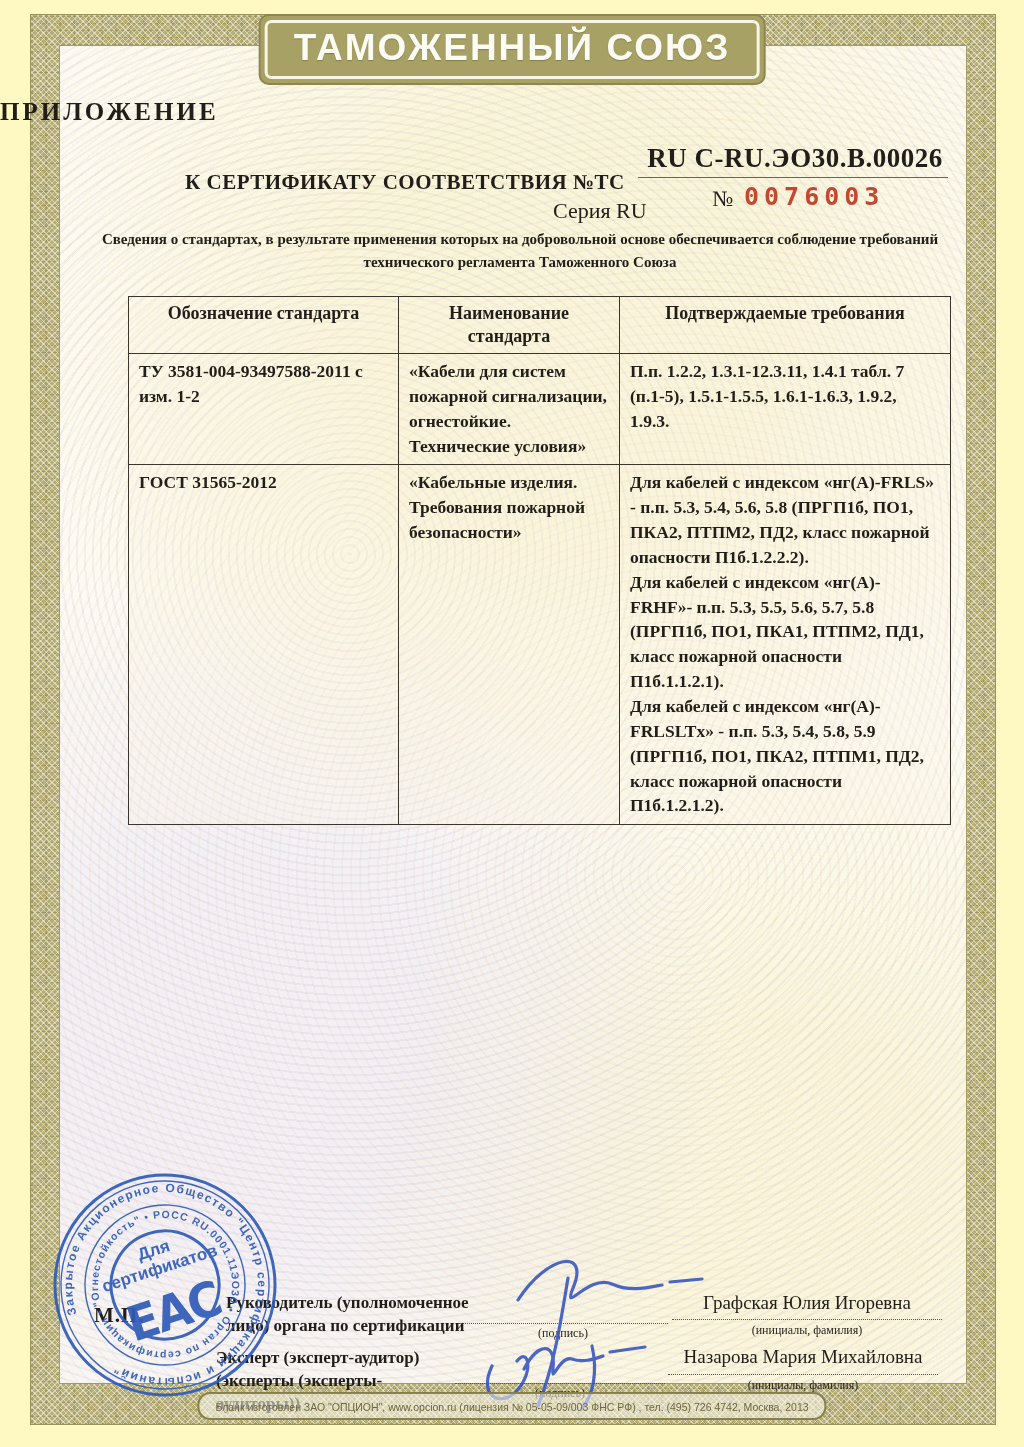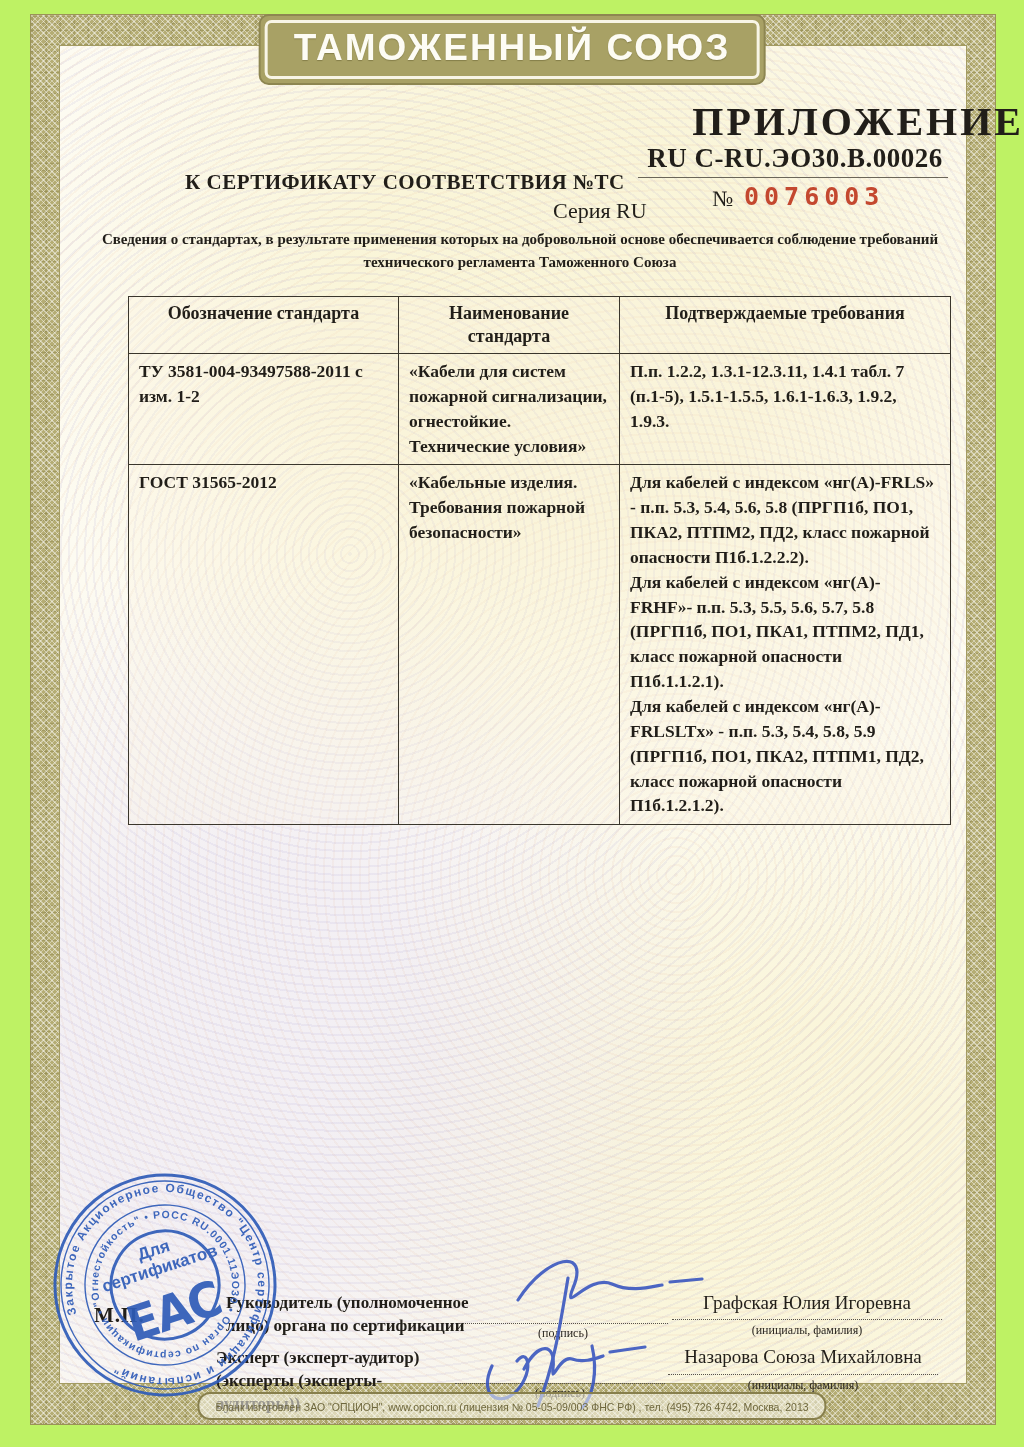--- a/index.html
+++ b/index.html
@@ -1,16 +1,16 @@
 <!DOCTYPE html>
 <html><head>
 <meta charset="utf-8">
 <style>
   html,body{margin:0;padding:0;background:#e9e7e0;}
-  .page{position:relative;width:1024px;height:1447px;background:#bef264;overflow:hidden;
+  .page{position:relative;width:1024px;height:1447px;background:#fef9c3;overflow:hidden;
         font-family:"Liberation Serif",serif;color:#211e19;}
   
   .frame{position:absolute;left:30px;top:14px;width:964px;height:1409px;
          background-color:#b5ad74;
          background-image:
            repeating-linear-gradient(45deg, rgba(255,255,255,.45) 0 1px, transparent 1px 4px),
            repeating-linear-gradient(-45deg, rgba(255,255,255,.4) 0 1px, transparent 1px 4px),
            repeating-linear-gradient(0deg, rgba(128,120,62,.35) 0 1px, transparent 1px 7px),
            repeating-linear-gradient(90deg, rgba(128,120,62,.28) 0 2px, transparent 2px 14px);
          border:1px solid #9a9259;}
@@ -23,22 +23,22 @@
            radial-gradient(circle at 20% 75%, rgba(228,222,248,.4) 0 15%, transparent 40%),
            radial-gradient(circle at 80% 85%, rgba(247,240,196,.5) 0 12%, transparent 35%);
          border:1px solid #a39b62;}
   
   .banner{position:absolute;left:50%;top:14px;transform:translateX(-50%);
           background:#a8a165;border:2px solid #8d8651;border-radius:10px;padding:4px;z-index:5;}
   .banner-inner{border:3px solid #f8f5e6;border-radius:7px;padding:4px 26px 7px 26px;}
   .banner-inner span{font-family:"Liberation Sans",sans-serif;font-weight:700;font-size:37px;
           letter-spacing:2px;color:#fdfcf4;text-shadow:0 1px 1px rgba(90,85,40,.45);white-space:nowrap;}
   
-  .title{position:absolute;left:0;width:100%;top:98px;text-align:right;
-         font-size:40px;font-weight:700;letter-spacing:3px;}
+  .title{position:absolute;left:0;width:100%;top:98px;text-align:left;
+         font-size:25px;font-weight:700;letter-spacing:3px;}
   .subtitle{position:absolute;left:185px;top:150px;font-size:21px;font-weight:700;letter-spacing:.5px;margin-top:20px;}
   .cert-number{position:absolute;left:640px;width:310px;top:143px;text-align:center;
                font-size:27px;font-weight:700;letter-spacing:.5px;white-space:nowrap;}
   .cert-underline{position:absolute;left:638px;top:177px;width:310px;border-bottom:1px solid #6b6658;}
   .series-label{position:absolute;left:553px;top:198px;font-size:22px;}
   .series-no-sign{position:absolute;left:712px;top:186px;font-size:22px;}
   .blank-number{position:absolute;left:744px;top:182px;font-family:"DejaVu Sans Mono",monospace;
                 font-size:25px;font-weight:700;letter-spacing:5px;color:#c4482f;}
   .intro{position:absolute;left:92px;top:228px;width:856px;text-align:center;
          font-size:15px;font-weight:700;line-height:1.55;}
@@ -166,21 +166,21 @@
   <div class="role r1">Руководитель (уполномоченное лицо) органа по сертификации</div>
   <div class="sigline s1"></div>
   <div class="sigcap s1">(подпись)</div>
   <div class="name n1">Графская Юлия Игоревна</div>
   <div class="nameline n1"></div>
   <div class="namecap n1">(инициалы, фамилия)</div>
 
   <div class="role r2">Эксперт (эксперт-аудитор) (эксперты (эксперты-аудиторы))</div>
   <div class="sigline s2"></div>
   <div class="sigcap s2">(подпись)</div>
-  <div class="name n2">Назарова Союза Михайловна</div>
+  <div class="name n2">Назарова Мария Михайловна</div>
   <div class="nameline n2"></div>
   <div class="namecap n2">(инициалы, фамилия)</div>
 
   <svg class="handsign" width="290" height="165" viewBox="0 0 290 165">
     <g fill="none" stroke="#3a57c0" stroke-width="3.2" stroke-linecap="round" opacity="0.9">
       <path d="M78 52 C108 6 150 0 133 40 C122 68 148 26 172 36 C190 44 206 40 222 37"></path>
       <path d="M230 34 L262 31"></path>
       <path d="M128 30 C120 78 114 118 98 158"></path>
       <path d="M52 118 C36 152 66 162 82 136 C92 119 88 100 77 113"></path>
       <path d="M84 121 C98 94 116 94 113 120 C111 139 119 107 132 111 C143 115 154 111 163 108"></path>

